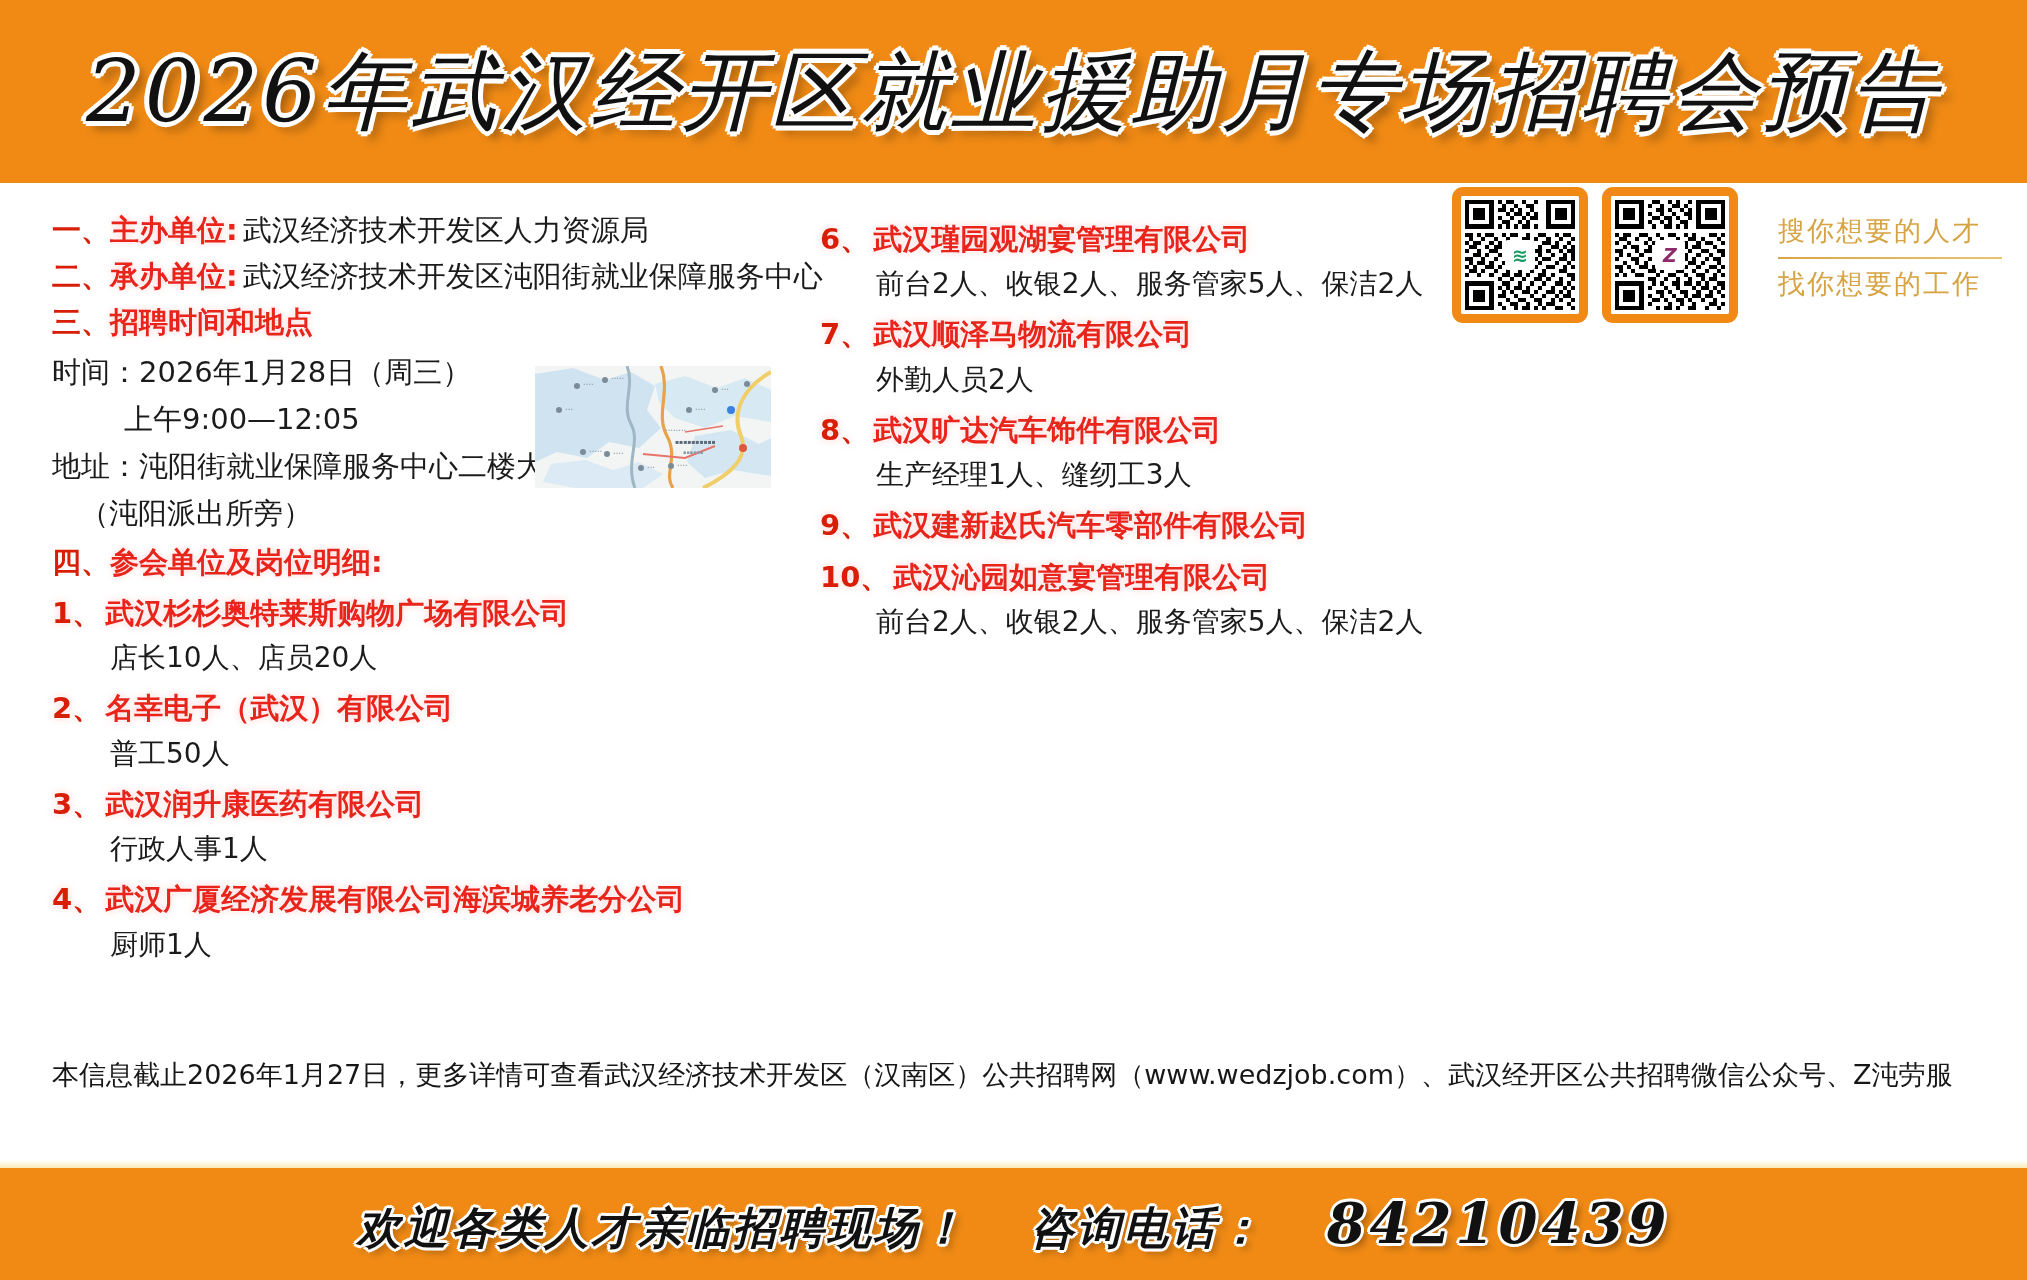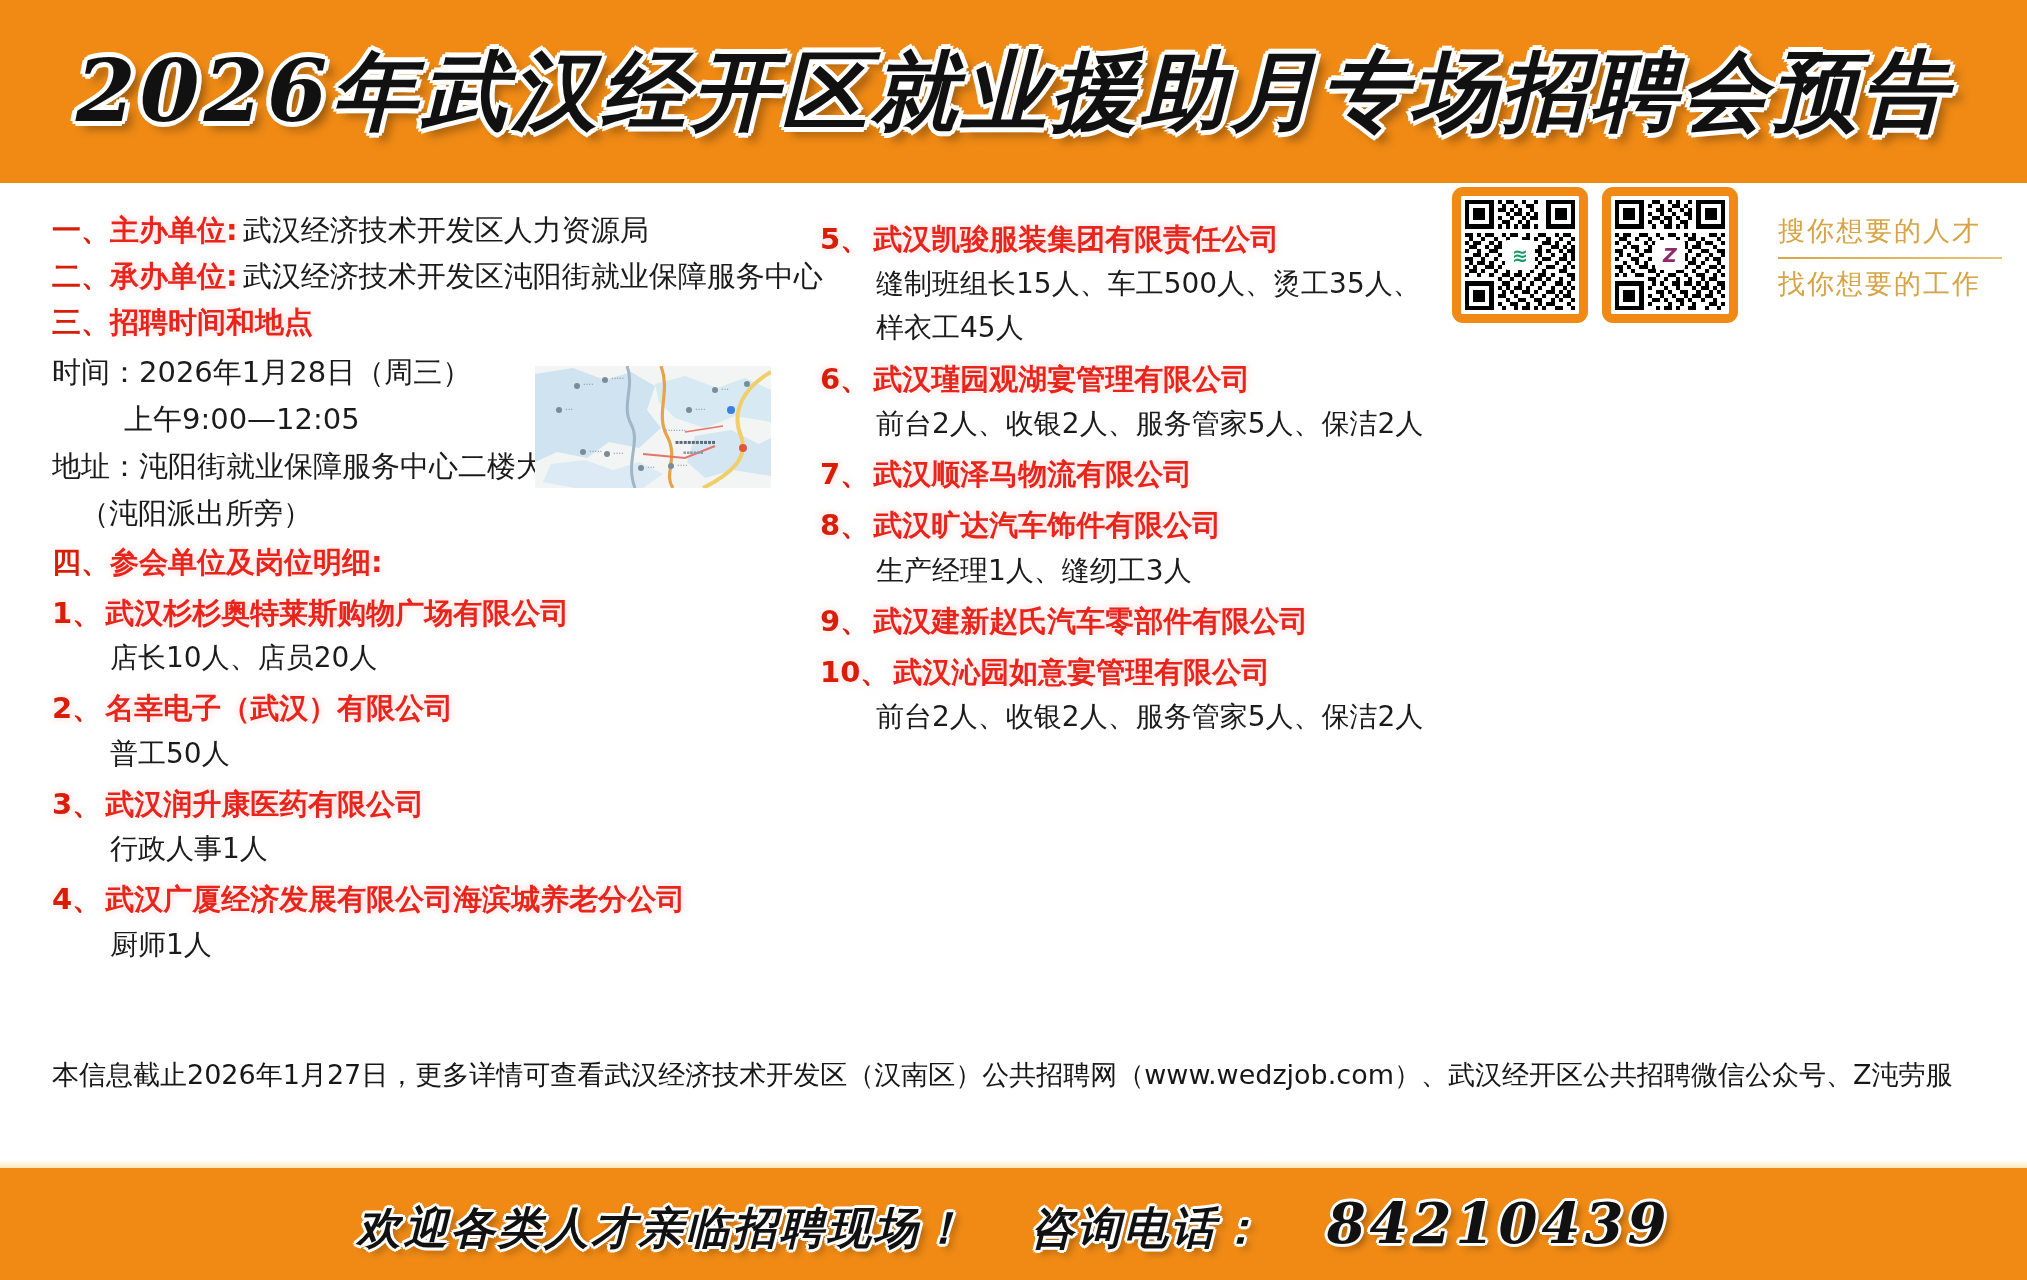--- a/index.html
+++ b/index.html
@@ -26,21 +26,21 @@
     overflow: hidden;
   }
   .header-title {
     position: absolute;
     left: 0; right: 0;
     top: 50%;
     transform: translateY(-50%);
     text-align: center;
     font-family: "DejaVu Serif", "Liberation Serif", serif;
     font-size: 86px;
-    font-weight: 700;
+    font-weight: 400;
     font-style: italic;
     letter-spacing: 4px;
     color: #111111;
     white-space: nowrap;
     text-shadow:
        3px  3px 0 #ffffff,  -3px  3px 0 #ffffff,
        3px -3px 0 #ffffff,  -3px -3px 0 #ffffff,
        5px  0   0 #ffffff,  -5px  0   0 #ffffff,
        0    5px 0 #ffffff,   0   -5px 0 #ffffff,
        8px  8px 10px rgba(0,0,0,.35);
@@ -311,30 +311,26 @@
         <div class="co-item">
           <div class="co-name"><span class="co-idx">4、</span><span>武汉广厦经济发展有限公司海滨城养老分公司</span></div>
           <div class="co-jobs ">厨师1人</div>
         </div>
       </div>
   </div>
 
   <div class="col-right">
     <div id="right-companies">
         <div class="co-item">
-          <div class="co-name"><span class="co-idx">5、</span><span>武汉凯骏服装集团有限责任公司</span></div>
-          <div class="co-jobs co-jobs-r">缝制班组长15人、车工500人、烫工35人、</div>
-          <div class="co-jobs co-jobs-r">样衣工45人</div>
-        </div>
-        <div class="co-item">
           <div class="co-name"><span class="co-idx">6、</span><span>武汉瑾园观湖宴管理有限公司</span></div>
           <div class="co-jobs co-jobs-r">前台2人、收银2人、服务管家5人、保洁2人</div>
         </div>
         <div class="co-item">
           <div class="co-name"><span class="co-idx">7、</span><span>武汉顺泽马物流有限公司</span></div>
+          <div class="co-jobs co-jobs-r">外勤人员2人</div>
         </div>
         <div class="co-item">
           <div class="co-name"><span class="co-idx">8、</span><span>武汉旷达汽车饰件有限公司</span></div>
           <div class="co-jobs co-jobs-r">生产经理1人、缝纫工3人</div>
         </div>
         <div class="co-item">
           <div class="co-name"><span class="co-idx">9、</span><span>武汉建新赵氏汽车零部件有限公司</span></div>
         </div>
         <div class="co-item">
           <div class="co-name"><span class="co-idx">10、</span><span>武汉沁园如意宴管理有限公司</span></div>

